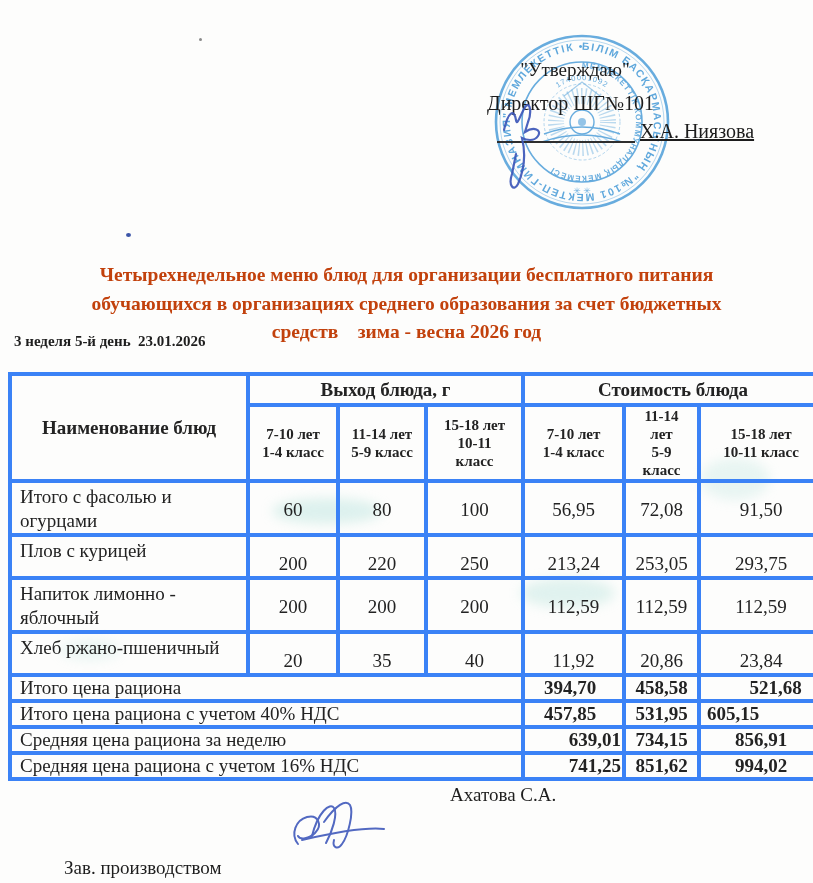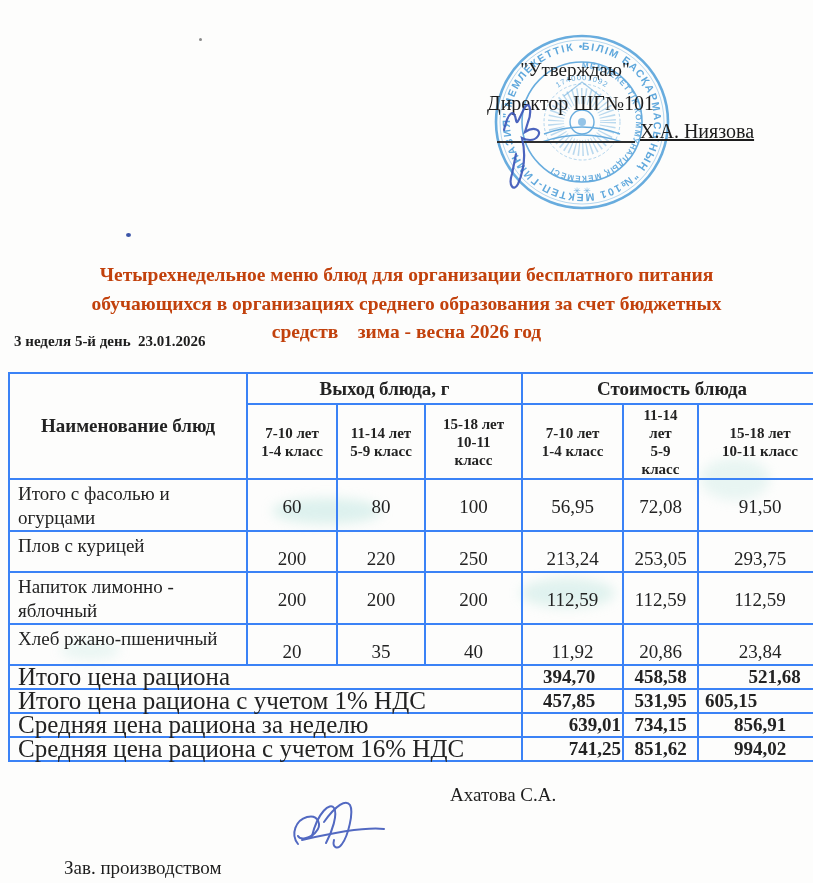--- a/index.html
+++ b/index.html
@@ -27,29 +27,29 @@
          font-weight:bold;font-size:19.5px;line-height:28.5px;color:#c2410c;z-index:2;margin-top:20px;}
   .title div{white-space:nowrap;}
   .subtitle{position:absolute;left:14px;top:333px;font-weight:bold;font-size:15px;white-space:pre;z-index:2;}
 
   
   table.menu{
     position:absolute;left:8px;top:372px;z-index:2;
     border-collapse:collapse;table-layout:fixed;width:813px;
     font-size:19px;color:#232323;
   }
-  table.menu td{border:2px solid #3b82f6;overflow:visible;}
+  table.menu td{border:4px solid #3b82f6;overflow:visible;}
   tr.h1{height:31px;} tr.h2{height:75px;}
   tr.d2{height:51px;} tr.d1{height:27px;} tr.s{height:21px;}
   td.nameh{font-weight:bold;text-align:center;vertical-align:middle;font-size:19px;border-radius:20px;}
   td.grp{font-weight:bold;text-align:center;vertical-align:middle;font-size:19px;}
   td.sub{font-weight:bold;text-align:center;vertical-align:middle;font-size:15px;line-height:18px;padding:0;}
   td.dname{vertical-align:top;text-align:left;padding:2px 4px 0 8px;line-height:24px;}
   td.num{vertical-align:top;text-align:center;padding-top:16px;}
-  td.sl{font-size:25px;text-align:left;padding-left:8px;vertical-align:middle;line-height:20px;margin-left:36px;}
+  td.sl{font-size:19px;text-align:left;padding-left:8px;vertical-align:middle;line-height:20px;margin-left:36px;}
   td.sv{font-weight:bold;font-size:19px;text-align:center;vertical-align:middle;line-height:20px;}
   td.ar{padding-right:8px;}
   td.ar2{text-align:right;padding-right:1px;}
   td.all{text-align:left;padding-left:6px;}
   .push{position:relative;left:18px;}
 
   
   .foot-role{position:absolute;left:64px;top:857px;font-size:19px;z-index:2;}
   .foot-name{position:absolute;left:450px;top:784px;font-size:19px;z-index:2;}
   .foot-sig{position:absolute;left:288px;top:792px;width:104px;height:74px;z-index:3;}
@@ -208,21 +208,21 @@
       <td class="num">23,84</td>
     </tr>
 
     <tr class="s">
       <td class="sl" colspan="4">Итого цена рациона</td>
       <td class="sv ar">394,70</td>
       <td class="sv">458,58</td>
       <td class="sv ar"><span class="push">521,68</span></td>
     </tr>
     <tr class="s">
-      <td class="sl" colspan="4">Итого цена рациона с учетом 1% НДС</td>
+      <td class="sl" colspan="4">Итого цена рациона с учетом 40% НДС</td>
       <td class="sv ar">457,85</td>
       <td class="sv">531,95</td>
       <td class="sv all">605,15</td>
     </tr>
     <tr class="s">
       <td class="sl" colspan="4">Средняя цена рациона за неделю</td>
       <td class="sv ar2">639,01</td>
       <td class="sv">734,15</td>
       <td class="sv">856,91</td>
     </tr>

